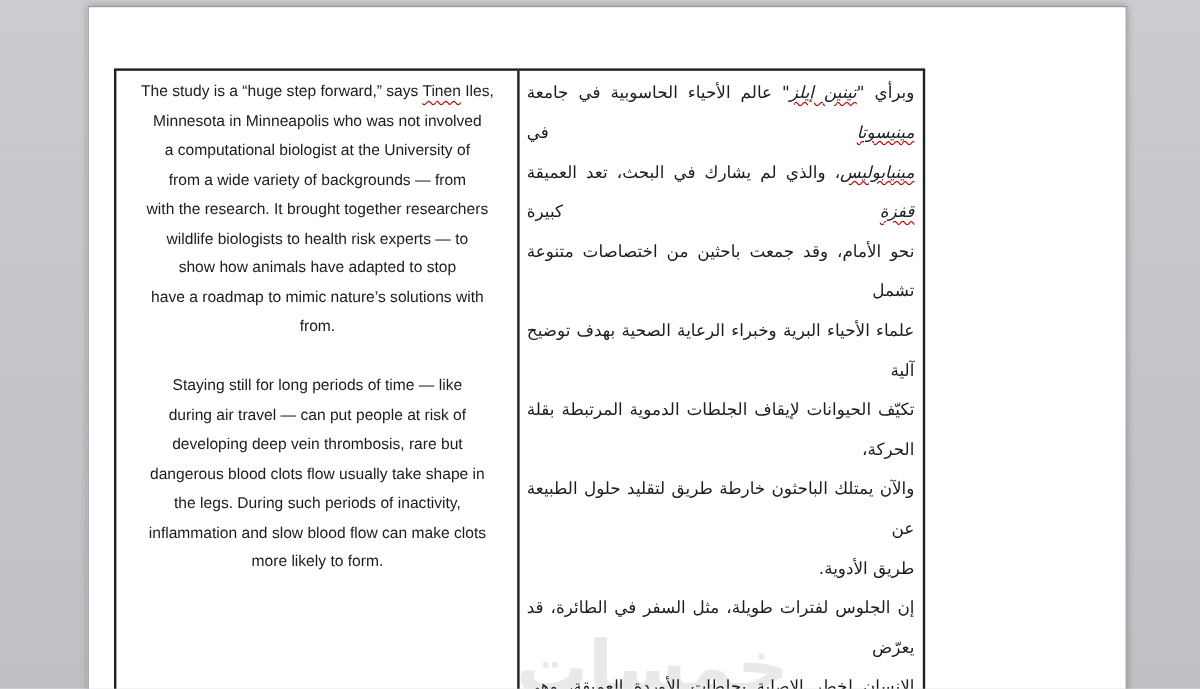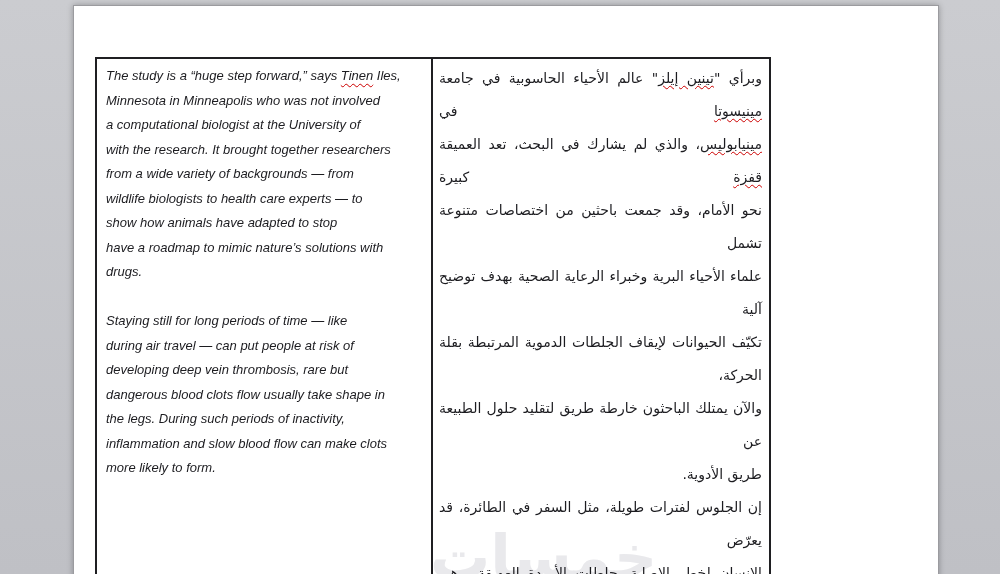--- a/index.html
+++ b/index.html
@@ -55,56 +55,56 @@
     line-height: 24.5px;
   }
   .cell.ar {
     flex: 1;
     direction: rtl;
     padding: 3px 7px 0 6px;
     font-family: "DejaVu Sans", sans-serif;
     font-size: 14px;
     line-height: 33px;
   }
-  .en .tline { min-height: 24.5px; text-align: left; white-space: nowrap; font-style: italic; }
+  .en .tline { min-height: 24.5px; text-align: center; white-space: nowrap; }
   .ar .tline {
     min-height: 33px;
     text-align: justify;
     text-align-last: justify;
   }
   .ar .tline.last { text-align-last: right; }
   .sp {
     text-decoration-line: underline;
     text-decoration-style: wavy;
     text-decoration-color: #cc0000;
     text-decoration-thickness: 1px;
     text-underline-offset: 3px;
   }
-  .ar .sp { text-underline-offset: 2px; }
+  .ar .sp { text-underline-offset: 2px; font-style: italic; }
 </style>
 </head>
 <body>
 
 <div class="page">
 </div>
 
 <div class="watermark">خمسات</div>
 
 <div class="doc-table">
 
   <div class="cell en">
     <div class="tline"><span>The study is a “huge step forward,” says </span><span class="sp">Tinen</span><span> Iles,</span></div>
     <div class="tline">Minnesota in Minneapolis who was not involved</div>
     <div class="tline">a computational biologist at the University of</div>
+    <div class="tline">from a wide variety of backgrounds — from</div>
     <div class="tline">with the research. It brought together researchers</div>
-    <div class="tline">from a wide variety of backgrounds — from</div>
-    <div class="tline">wildlife biologists to health care experts — to</div>
+    <div class="tline">wildlife biologists to health risk experts — to</div>
     <div class="tline">show how animals have adapted to stop</div>
     <div class="tline">have a roadmap to mimic nature’s solutions with</div>
-    <div class="tline">drugs.</div>
+    <div class="tline">from.</div>
     <div class="tline"></div>
     <div class="tline">Staying still for long periods of time — like</div>
     <div class="tline">during air travel — can put people at risk of</div>
     <div class="tline">developing deep vein thrombosis, rare but</div>
     <div class="tline">dangerous blood clots flow usually take shape in</div>
     <div class="tline">the legs. During such periods of inactivity,</div>
     <div class="tline">inflammation and slow blood flow can make clots</div>
     <div class="tline">more likely to form.</div>
   </div>
 

